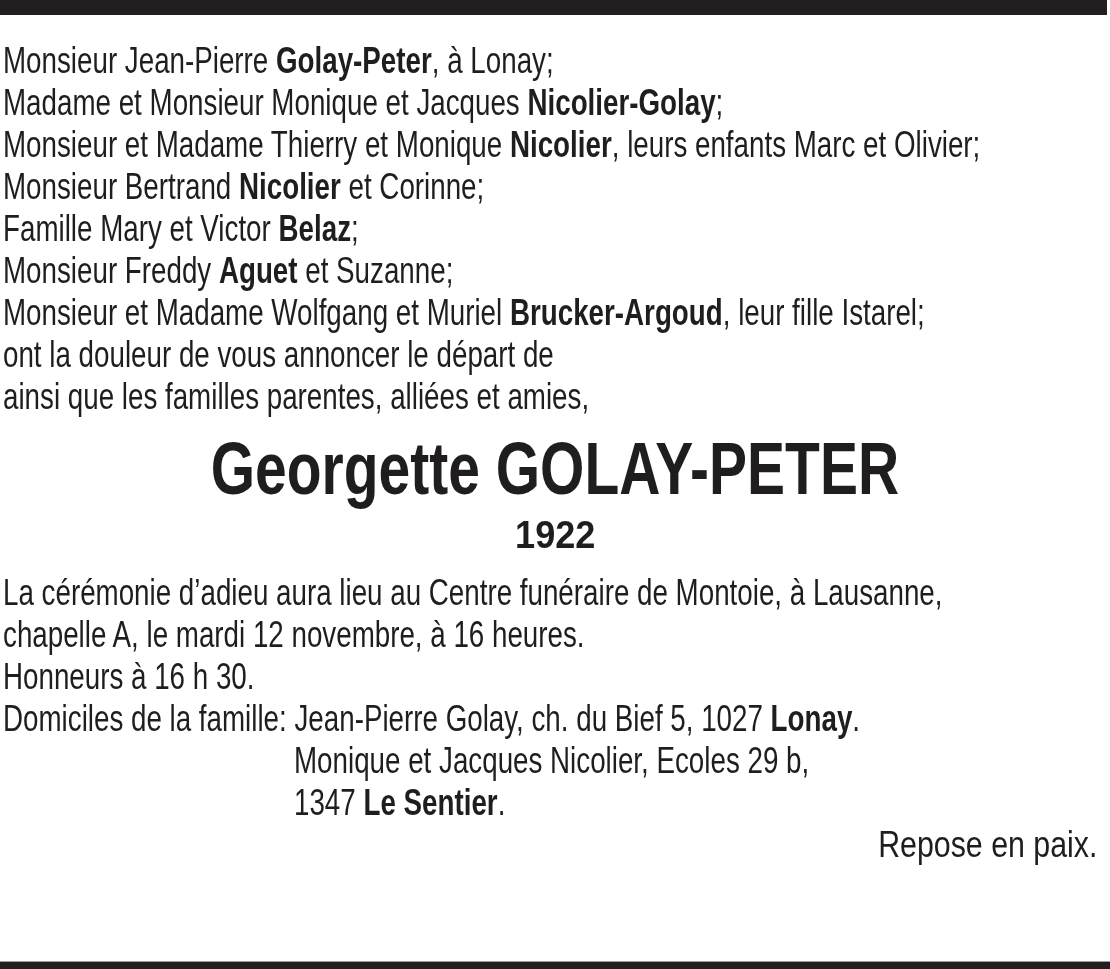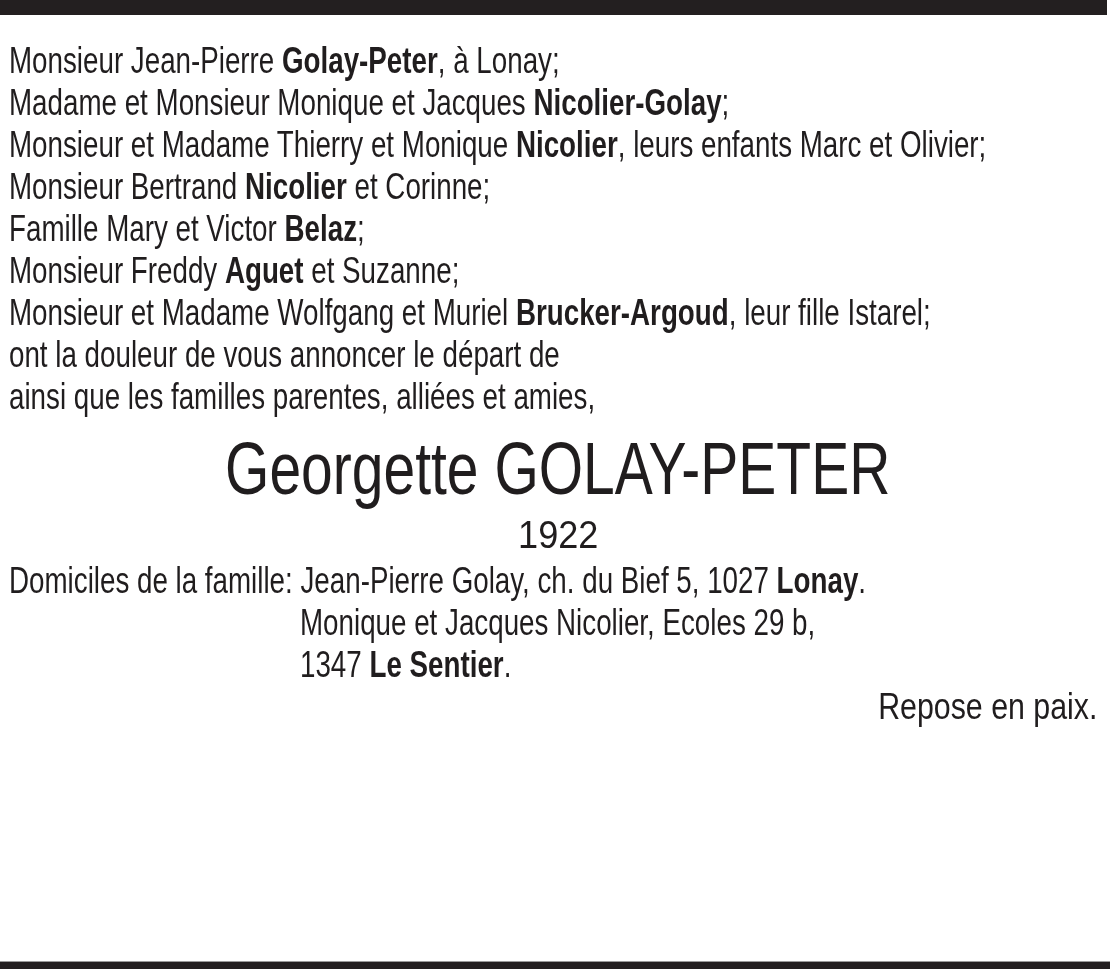--- a/index.html
+++ b/index.html
@@ -26,51 +26,51 @@
     position: absolute;
     bottom: 0; left: 0;
     width: 100%;
     height: 7px;
     background: #231f20;
     border-top: 1px solid #9a9a9a;
   }
   .sheet {
     position: absolute;
     top: 40px;
-    left: 9px;
+    left: 3px;
     right: 3px;
   }
   .line {
     height: 42px;
     line-height: 42px;
     font-size: 37px;
     white-space: nowrap;
   }
   .fit {
     display: inline-block;
     transform-origin: 0 50%;
     white-space: nowrap;
   }
   .line b { font-weight: bold; }
   .name-line {
     text-align: center;
     height: 84px;
     line-height: 84px;
     margin-top: 8px;
     font-size: 75px;
-    font-weight: normal;
+    font-weight: bold;
     white-space: nowrap;
   }
   .name-line .fit { transform-origin: 50% 50%; }
   .year-line {
     text-align: center;
     height: 50px;
     line-height: 50px;
     font-size: 38px;
-    font-weight: normal;
+    font-weight: bold;
     white-space: nowrap;
   }
   .year-line .fit { transform-origin: 50% 50%; }
   .ceremony-block { margin-top: 12px; }
   .closing-line {
     text-align: right;
     height: 42px;
     line-height: 42px;
     font-size: 37px;
     padding-right: 10px;
@@ -114,20 +114,31 @@
   </div>
 
   <div class="name-line">
     <span class="fit" style="transform: scaleX(0.76);">Georgette GOLAY-PETER</span>
   </div>
 
   <div class="year-line">
     <span class="fit" style="transform: scaleX(0.95);">1922</span>
   </div>
 
+  <div class="ceremony-block">
+    <div class="line">
+      <span class="fit" style="transform: scaleX(0.75);">La cérémonie d’adieu aura lieu au Centre funéraire de Montoie, à Lausanne,</span>
+    </div>
+    <div class="line">
+      <span class="fit" style="transform: scaleX(0.75);">chapelle A, le mardi 12 novembre, à 16 heures.</span>
+    </div>
+    <div class="line">
+      <span class="fit" style="transform: scaleX(0.75);">Honneurs à 16 h 30.</span>
+    </div>
+  </div>
 
   <div>
     <div class="line">
       <span class="fit" style="transform: scaleX(0.75);"><span>Domiciles de la famille: </span><span>Jean-Pierre Golay, ch. du Bief 5, 1027 </span><b>Lonay</b><span>.</span></span>
     </div>
     <div class="line domicile-cont" style="padding-left: 291.48px;">
       <span class="fit" style="transform: scaleX(0.75);"><span>Monique et Jacques Nicolier, Ecoles 29 b,</span></span>
     </div>
     <div class="line domicile-cont" style="padding-left: 291.48px;">
       <span class="fit" style="transform: scaleX(0.75);"><span>1347 </span><b>Le Sentier</b><span>.</span></span>

